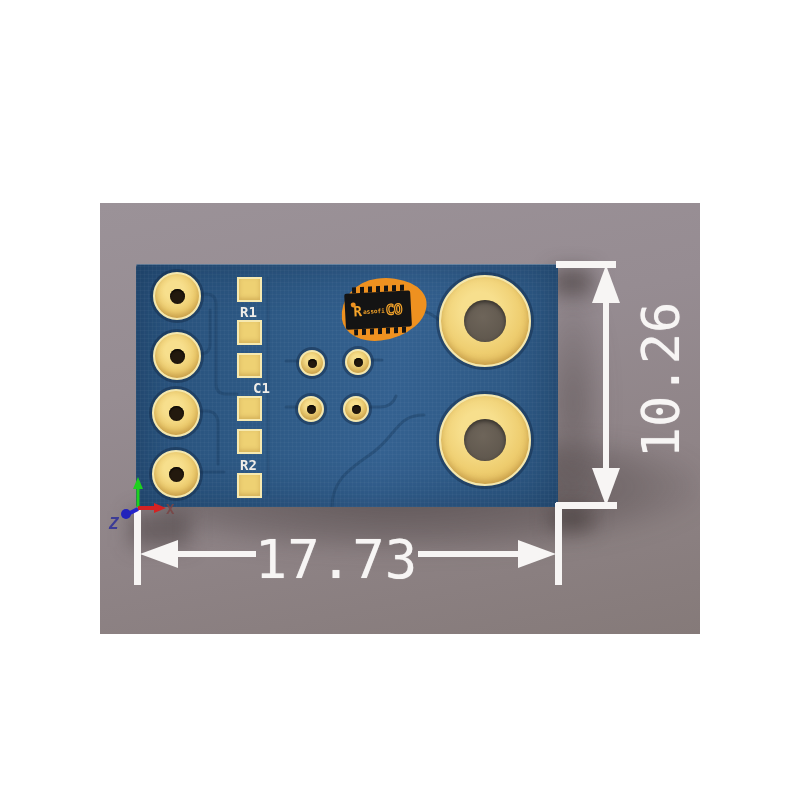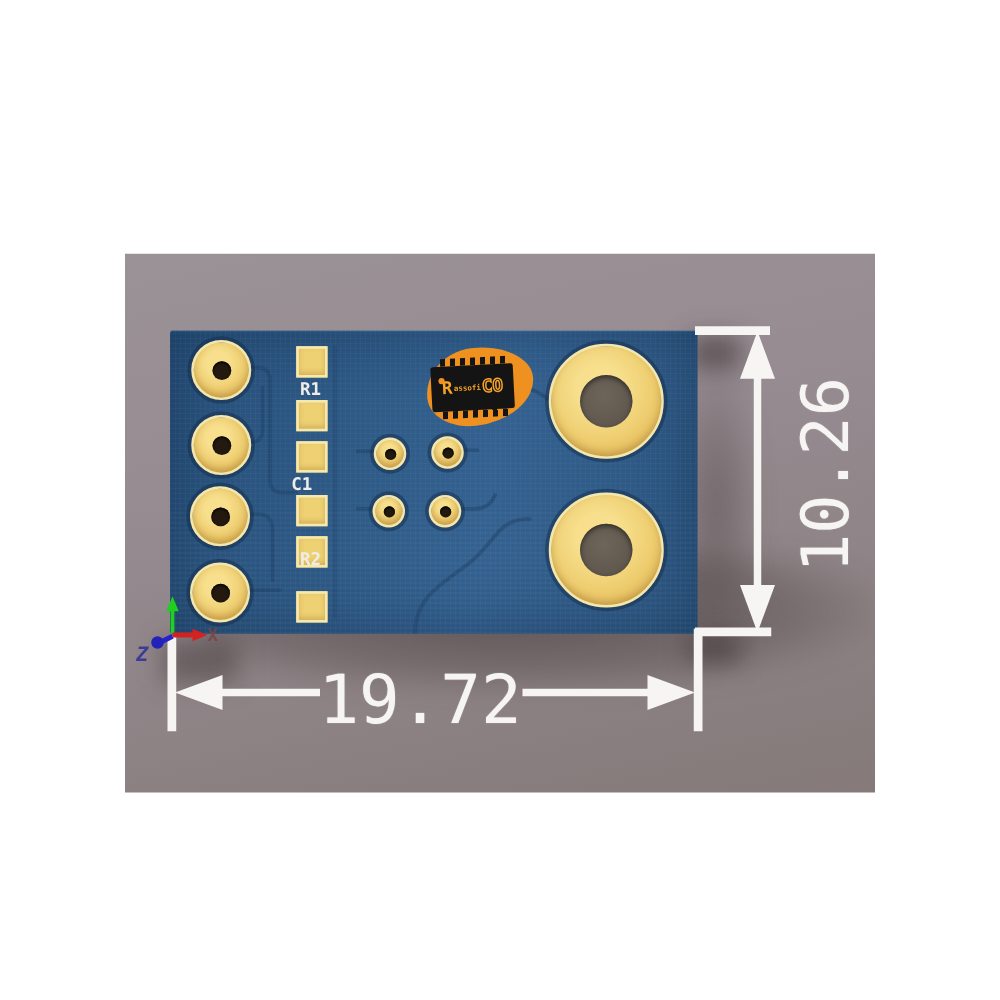--- a/index.html
+++ b/index.html
@@ -113,22 +113,22 @@
         </div>
 
       <div class="pad-sq" style="left:101px;top:13px;"></div>
       <div class="pad-sq" style="left:101px;top:56px;"></div>
       <div class="pad-sq" style="left:101px;top:89px;"></div>
       <div class="pad-sq" style="left:101px;top:132px;"></div>
       <div class="pad-sq" style="left:101px;top:165px;"></div>
       <div class="pad-sq" style="left:101px;top:209px;"></div>
 
       <span class="silk" style="left:104px;top:41px;">R1</span>
-      <span class="silk" style="left:97px;top:117px;">C1</span>
-      <span class="silk" style="left:104px;top:177px;">R2</span>
+      <span class="silk" style="left:117px;top:117px;">C1</span>
+      <span class="silk" style="left:104px;top:194px;">R2</span>
 
       <div class="pad-round" style="left:163px;top:86px;width:22px;height:22px;">
           <div class="hole hole-dark" style="width:9px;height:9px;"></div>
         </div>
       <div class="pad-round" style="left:209px;top:85px;width:22px;height:22px;">
           <div class="hole hole-dark" style="width:9px;height:9px;"></div>
         </div>
       <div class="pad-round" style="left:162px;top:132px;width:22px;height:22px;">
           <div class="hole hole-dark" style="width:9px;height:9px;"></div>
         </div>
@@ -175,18 +175,18 @@
 
         <line x1="38" y1="304" x2="38" y2="284" stroke="#1ed11e" stroke-width="3"></line>
         <polygon points="38,274 33,286 43,286" fill="#1ed11e"></polygon>
         <line x1="38" y1="305" x2="56" y2="305" stroke="#d42222" stroke-width="4"></line>
         <polygon points="66,305 54,300 54,310" fill="#d42222"></polygon>
         <line x1="38" y1="306" x2="28" y2="311" stroke="#2424cc" stroke-width="4"></line>
         <circle cx="26" cy="311" r="5" fill="#2222bb"></circle>
       </g>
     </svg>
 
-    <span class="dim-text dim-w">19.72</span>
+    <span class="dim-text dim-w">17.73</span>
     <span class="dim-text dim-h">10.26</span>
     <span class="axis-label axis-z">Z</span>
     <span class="axis-label axis-x">X</span>
   </div>
 </div>
 
 </body></html>

